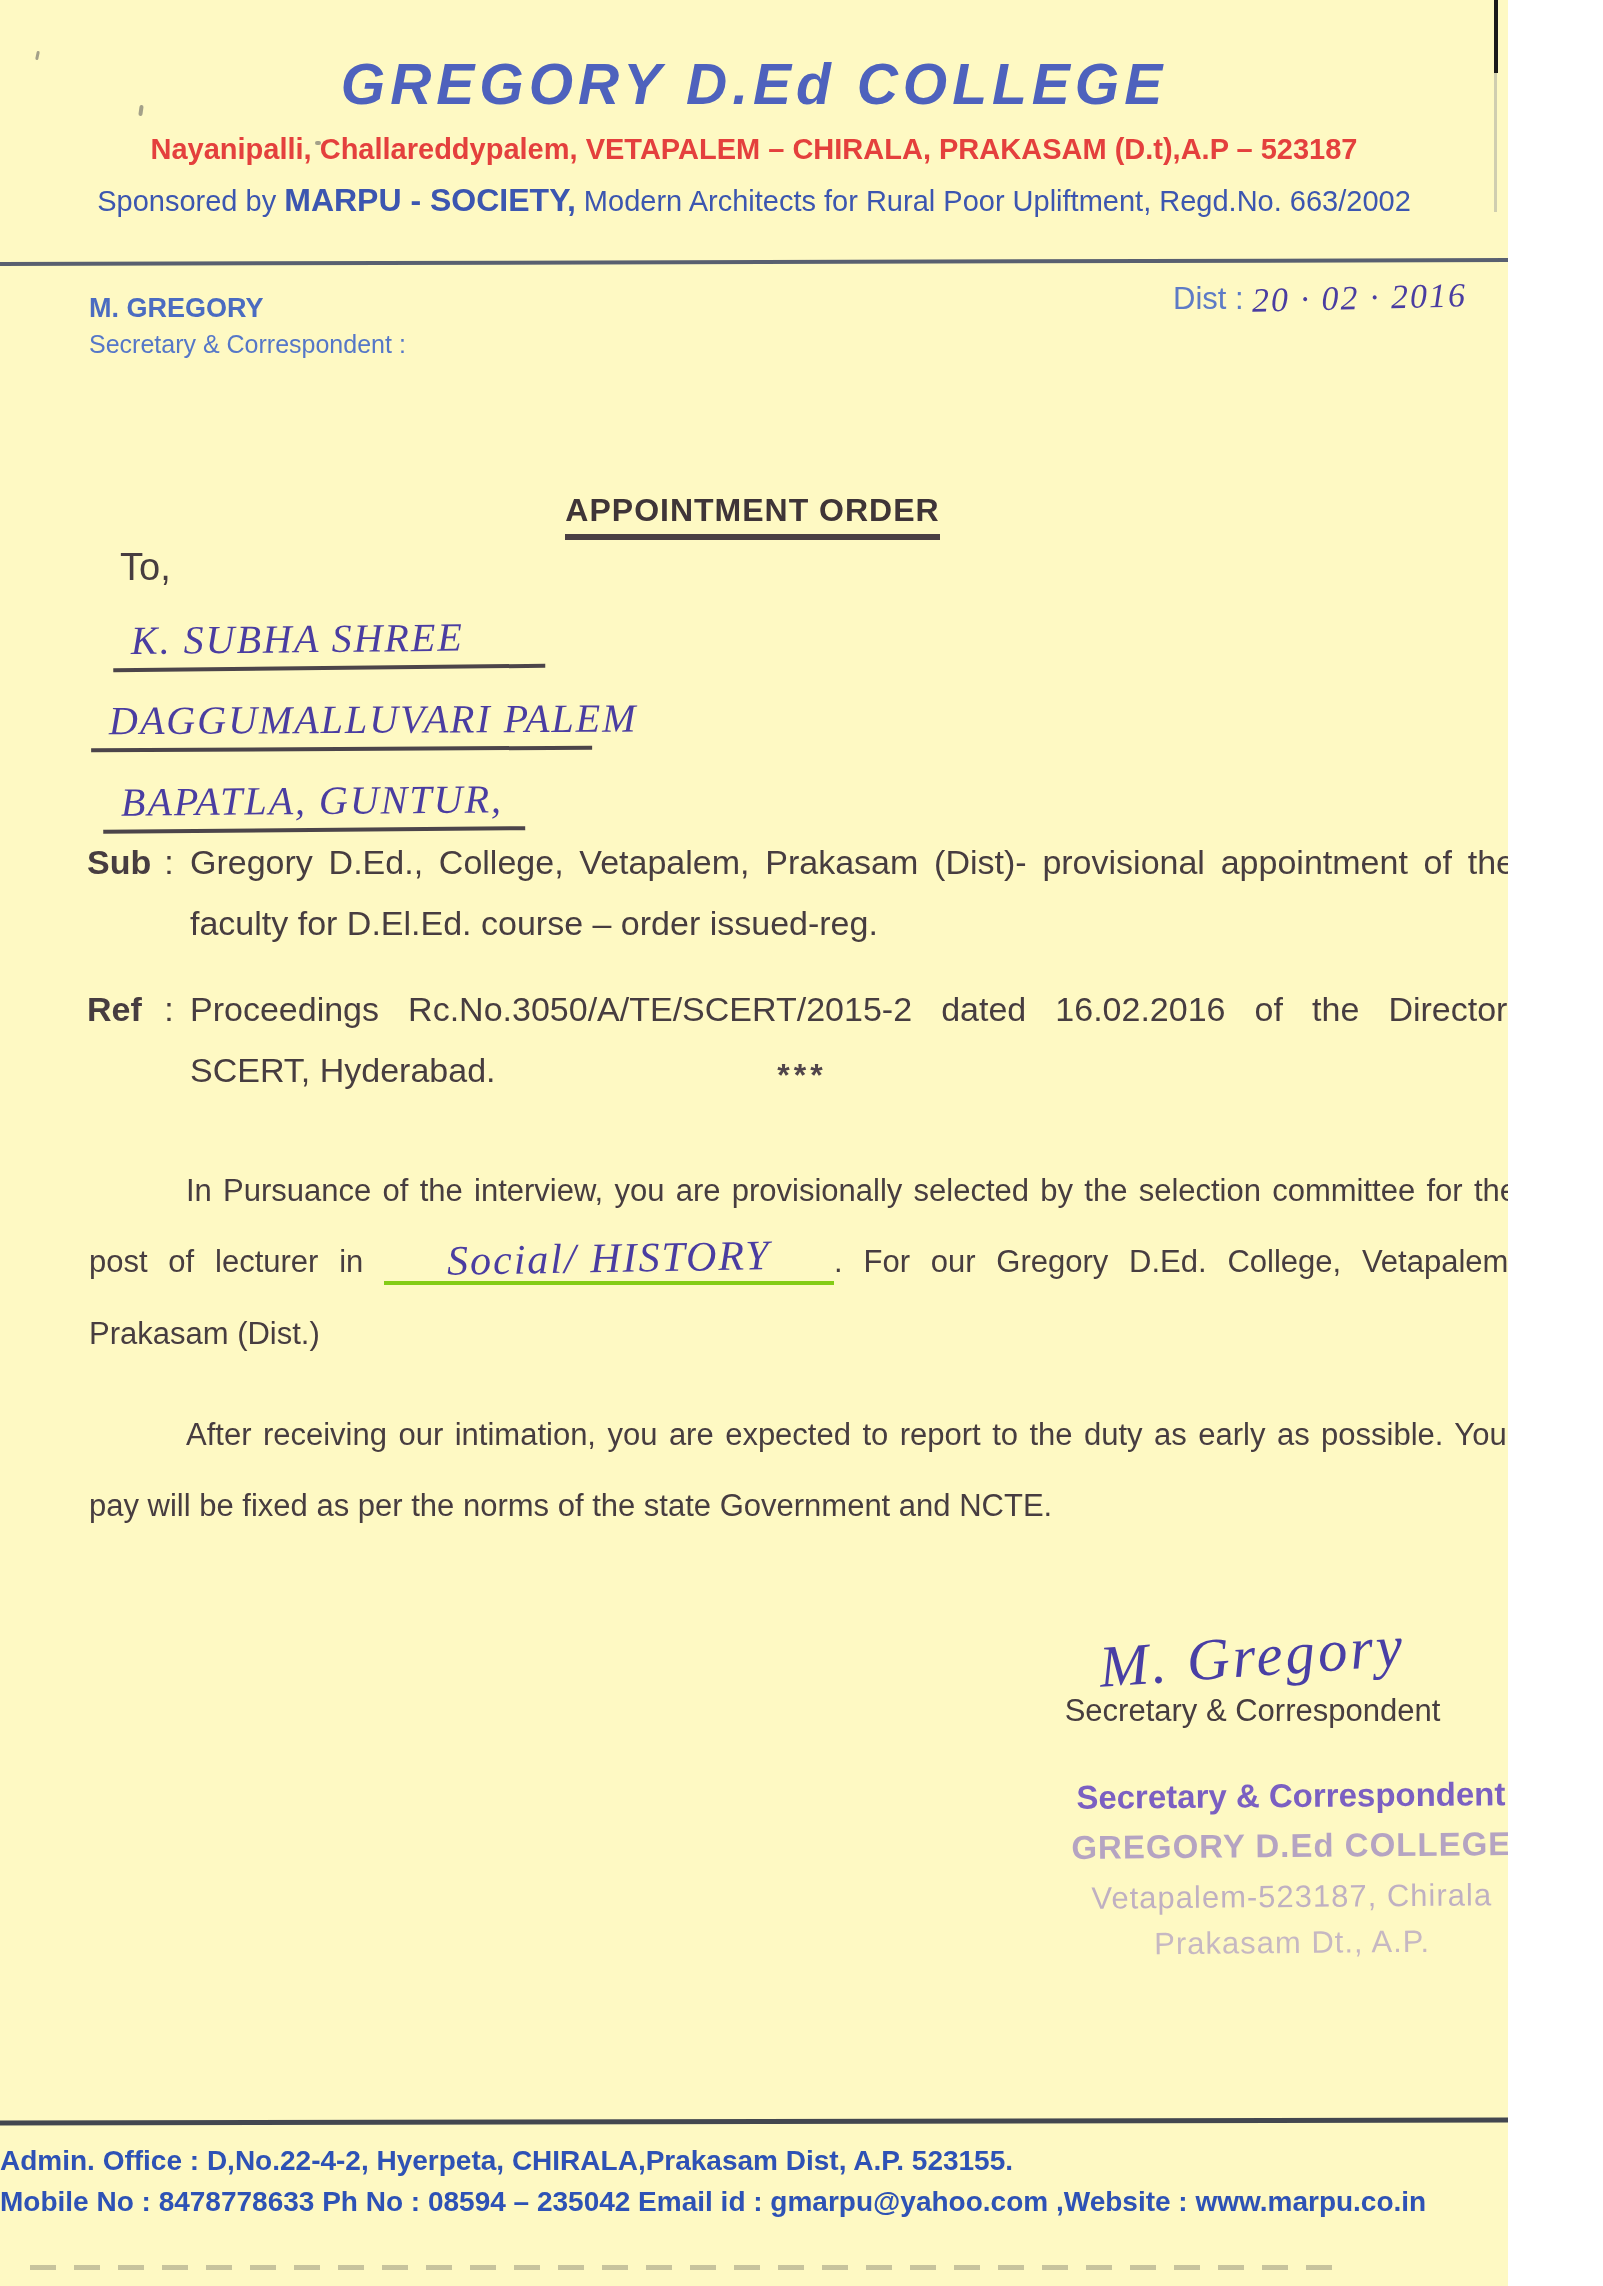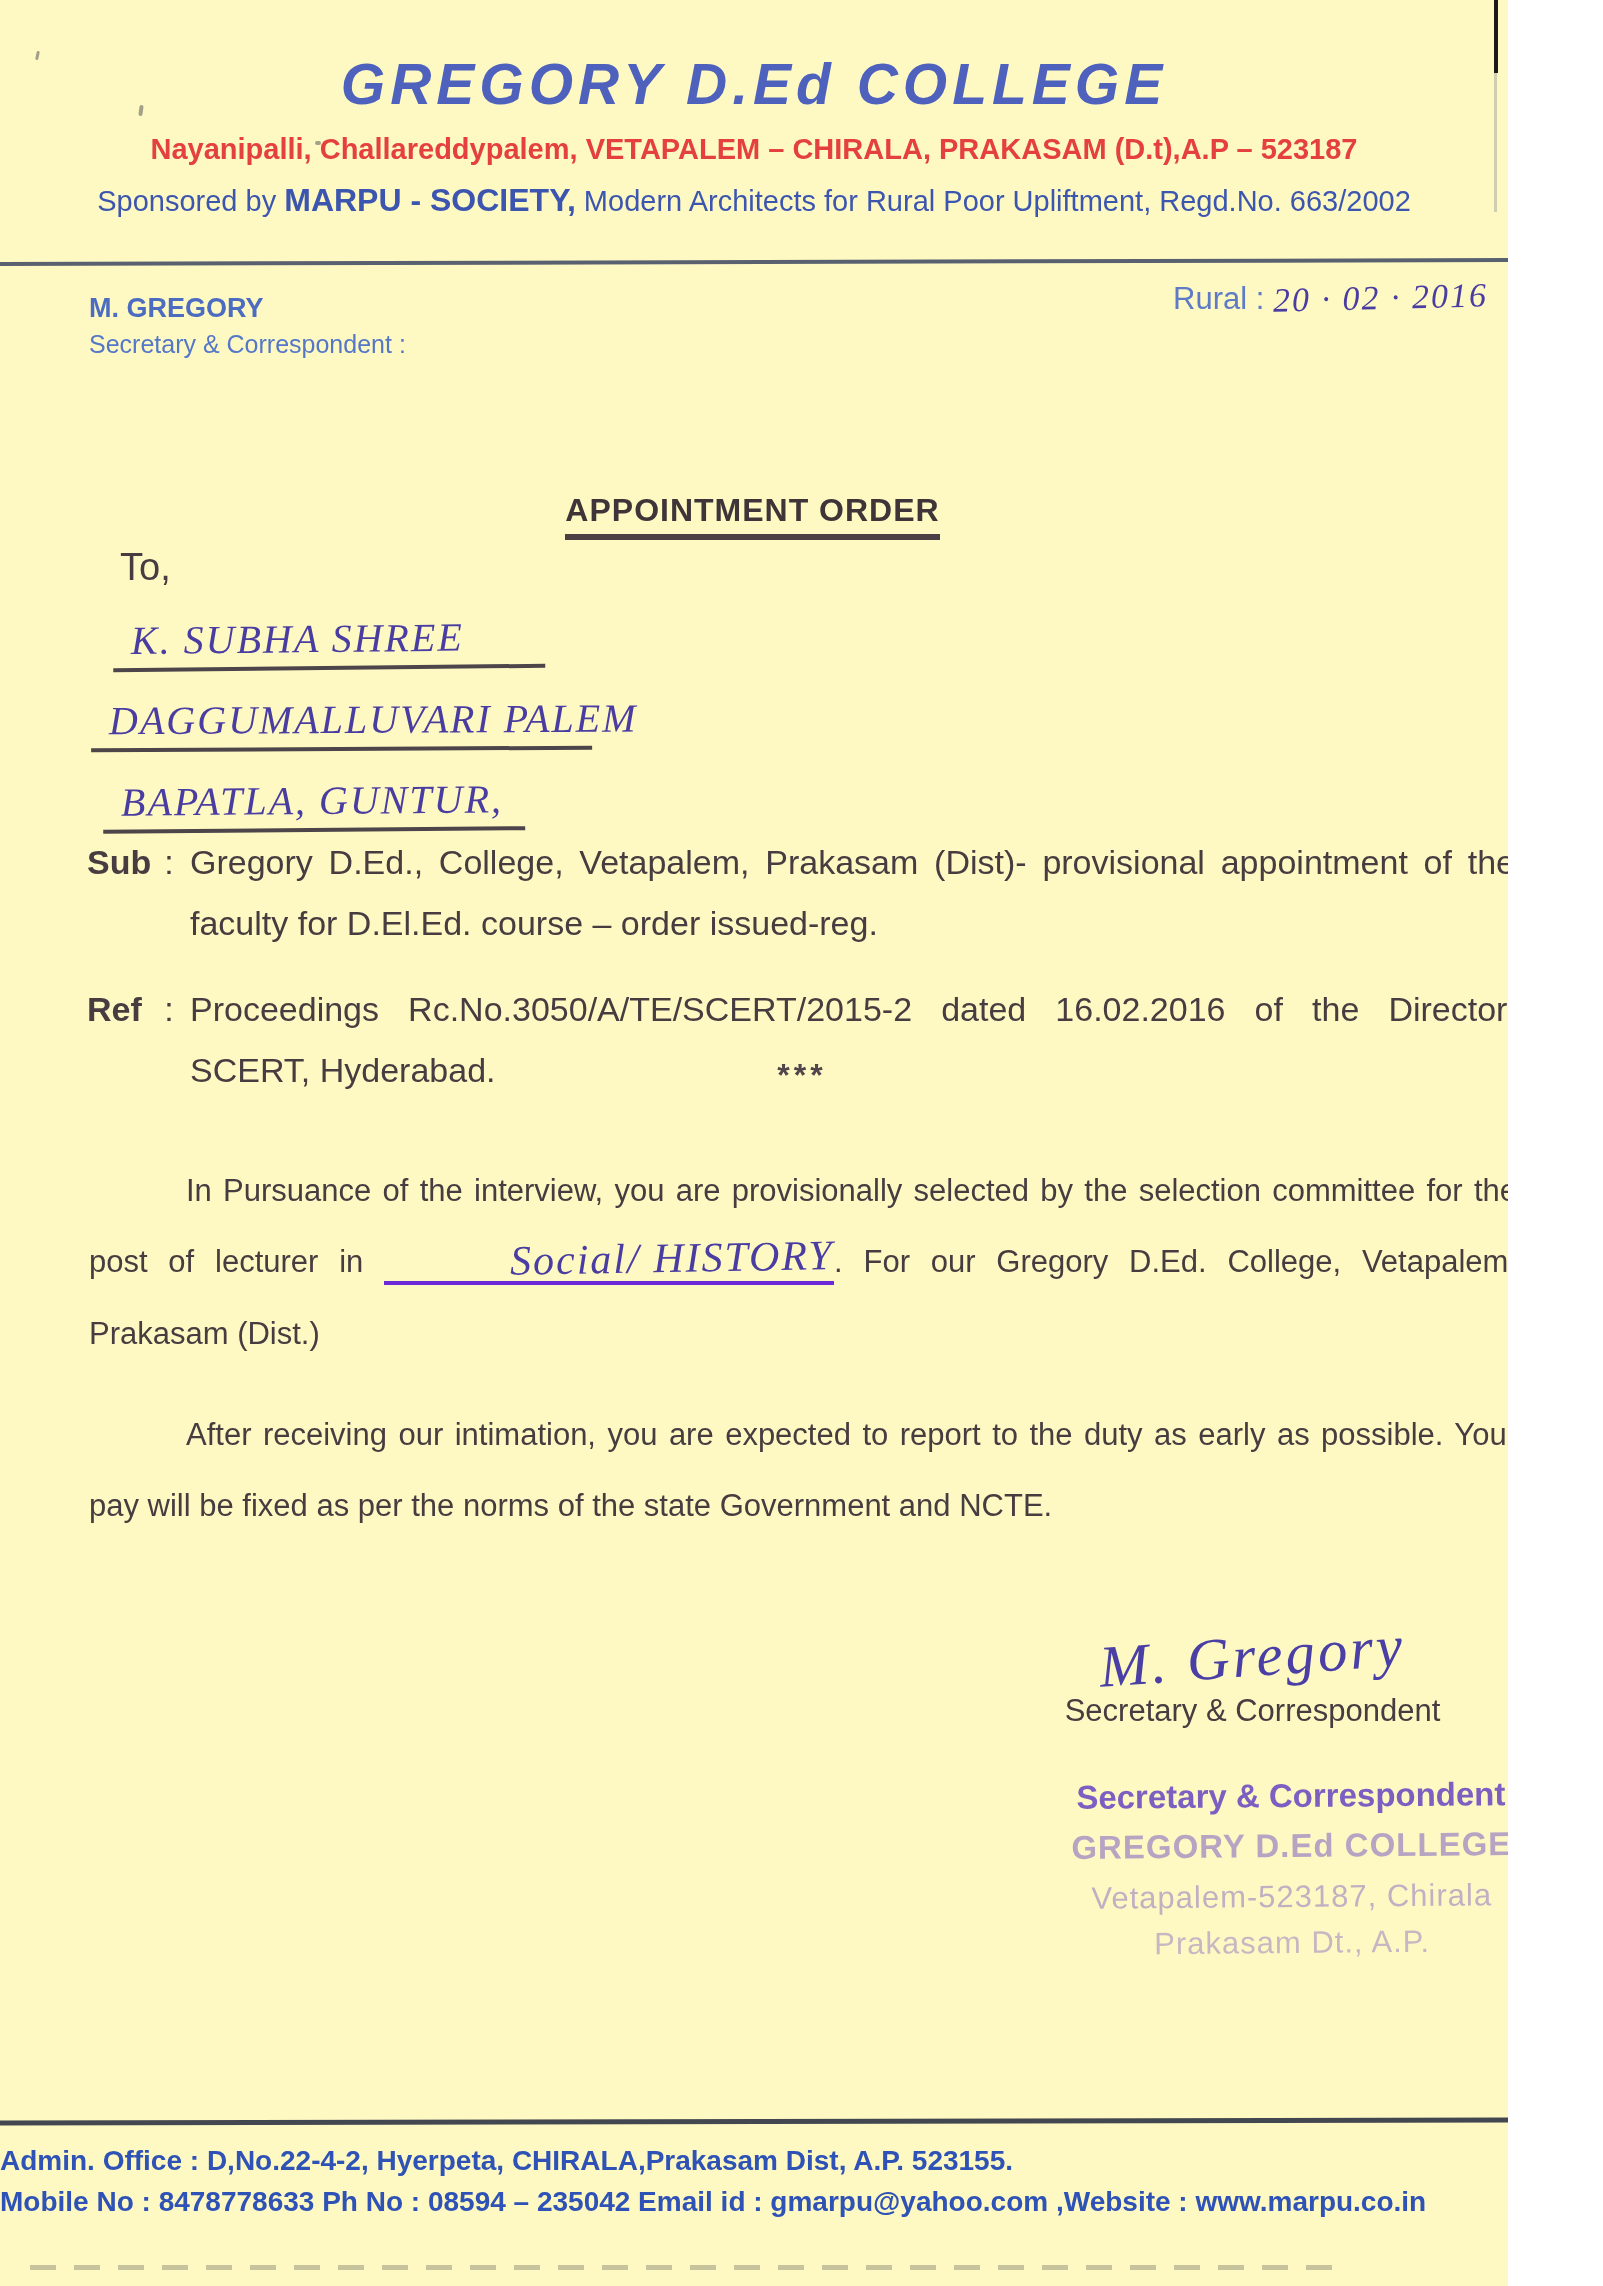--- a/index.html
+++ b/index.html
@@ -86,22 +86,22 @@
 
   
   .para {
     position: absolute; left: 89px; width: 1428px;
     font-size: 31px; line-height: 2.3; text-align: justify; color: #473d40;
   }
   .para1 { top: 1124px; text-indent: 97px; }
   .para2 { top: 1368px; text-indent: 97px; }
   .post-blank {
     display: inline-block; text-indent: 0;
-    width: 450px; border-bottom: 4px solid #6d28d9;
-    text-align: right; vertical-align: baseline; line-height: 1.1;
+    width: 450px; border-bottom: 4px solid #84cc16;
+    text-align: center; vertical-align: baseline; line-height: 1.1;
   }
   .blank-ink { font-size: 42px; display: inline-block; transform: rotate(-1deg); }
 
   
   .sig-block { position: absolute; top: 1622px; left: 1020px; width: 465px; text-align: center; }
   .sig-hand { font-size: 59px; letter-spacing: 3px; display: inline-block; transform: rotate(-4deg); color: #493fa5; }
   .sig-title { margin-top: 2px; font-size: 31px; color: #473d40; }
 
   .stamp { position: absolute; top: 1777px; left: 1044px; width: 495px; text-align: center; color: #7458c2; transform: rotate(-0.5deg); }
   .stamp-l1 { font-size: 33px; font-weight: bold; opacity: .95; }
@@ -131,21 +131,21 @@
     <span class="college-title">GREGORY D.Ed COLLEGE</span>
     <div class="college-address">Nayanipalli, Challareddypalem,  VETAPALEM – CHIRALA, PRAKASAM (D.t),A.P – 523187</div>
     <div class="sponsor-line"><span>Sponsored by </span><span class="society-name">MARPU - SOCIETY,</span><span> Modern Architects for Rural Poor Upliftment, Regd.No. 663/2002</span></div>
   </div>
   <div class="header-rule"></div>
 
   <div class="officer-block">
     <div class="officer-name">M. GREGORY</div>
     <div class="officer-title">Secretary &amp; Correspondent :</div>
   </div>
-  <div class="date-block"><span class="date-label">Rural : </span><span class="ink date-value">20 · 02 · 2016</span></div>
+  <div class="date-block"><span class="date-label">Dist : </span><span class="ink date-value">20 · 02 · 2016</span></div>
 
   <div class="title-wrap">
     <span class="page-title">APPOINTMENT ORDER</span>
   </div>
 
   <div class="recipient">
     <div class="salutation">To,</div>
     <span class="recipient-line rl1"><span class="ink recipient-ink">K. SUBHA SHREE</span></span>
     <span class="recipient-line rl2"><span class="ink recipient-ink">DAGGUMALLUVARI PALEM</span></span>
     <span class="recipient-line rl3"><span class="ink recipient-ink">BAPATLA, GUNTUR,</span></span>

